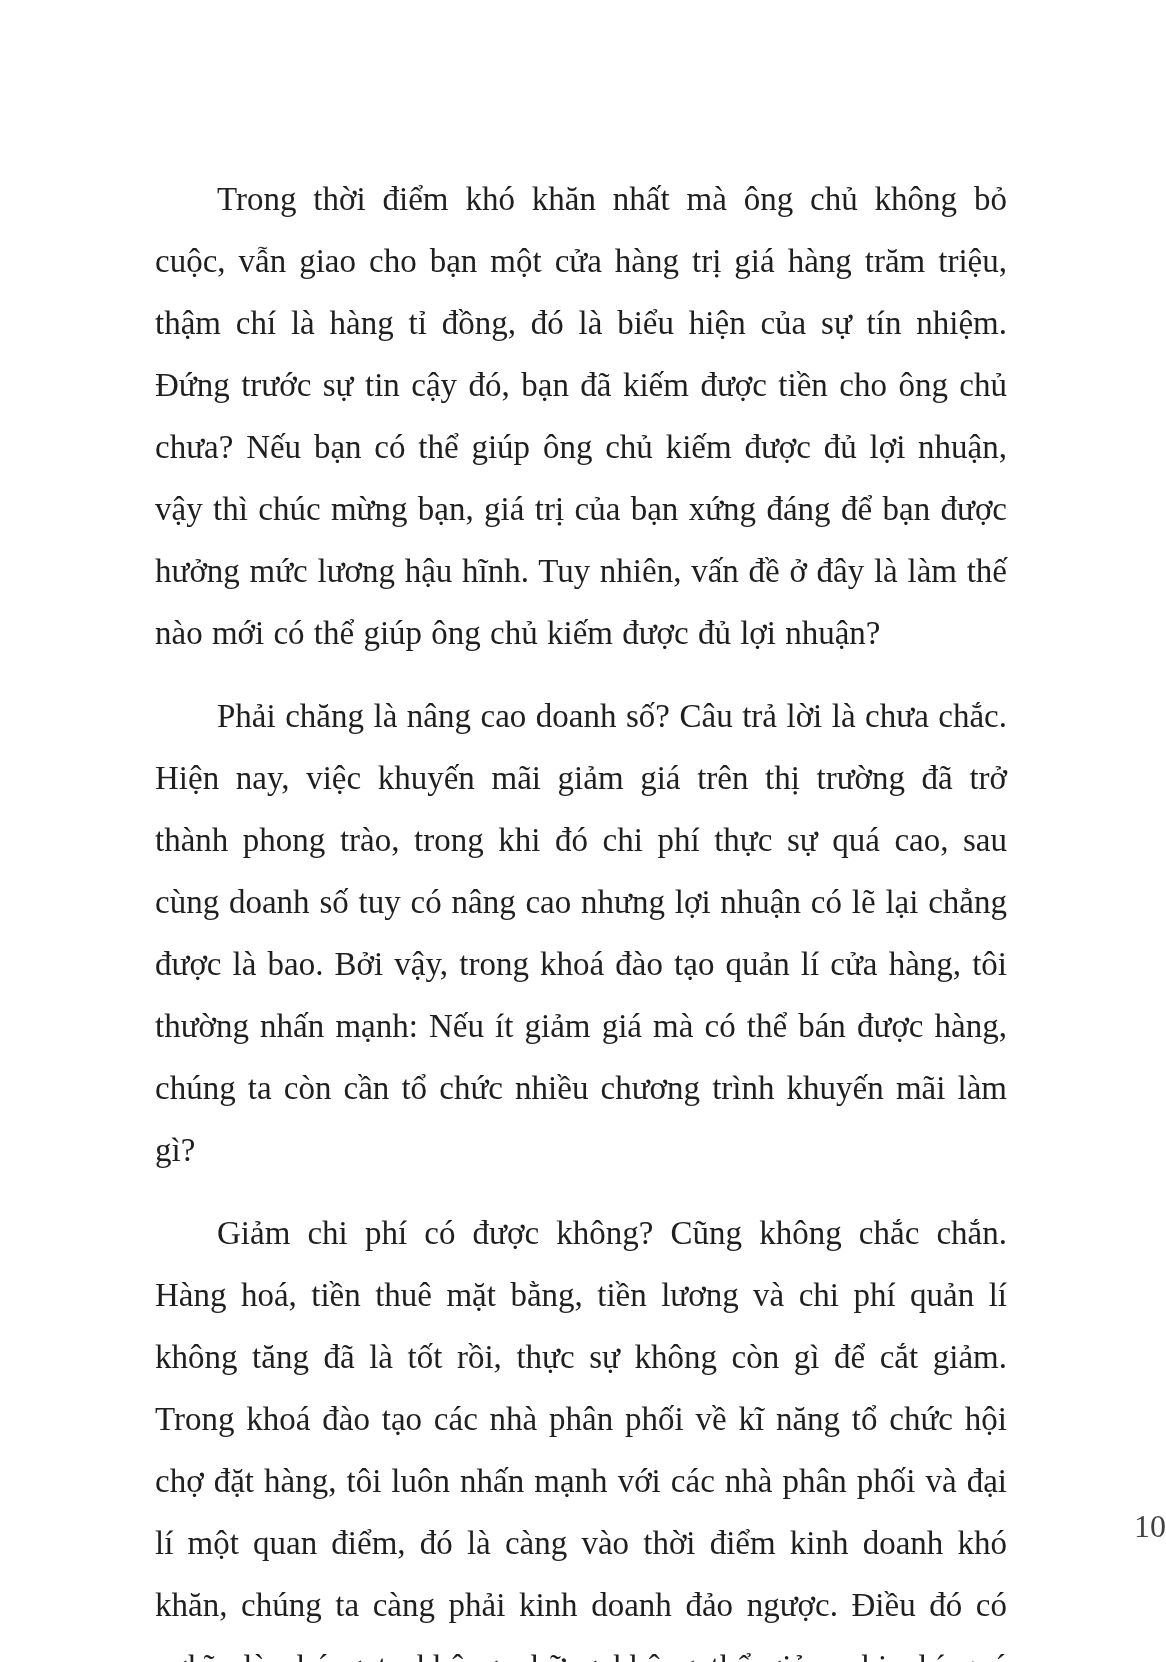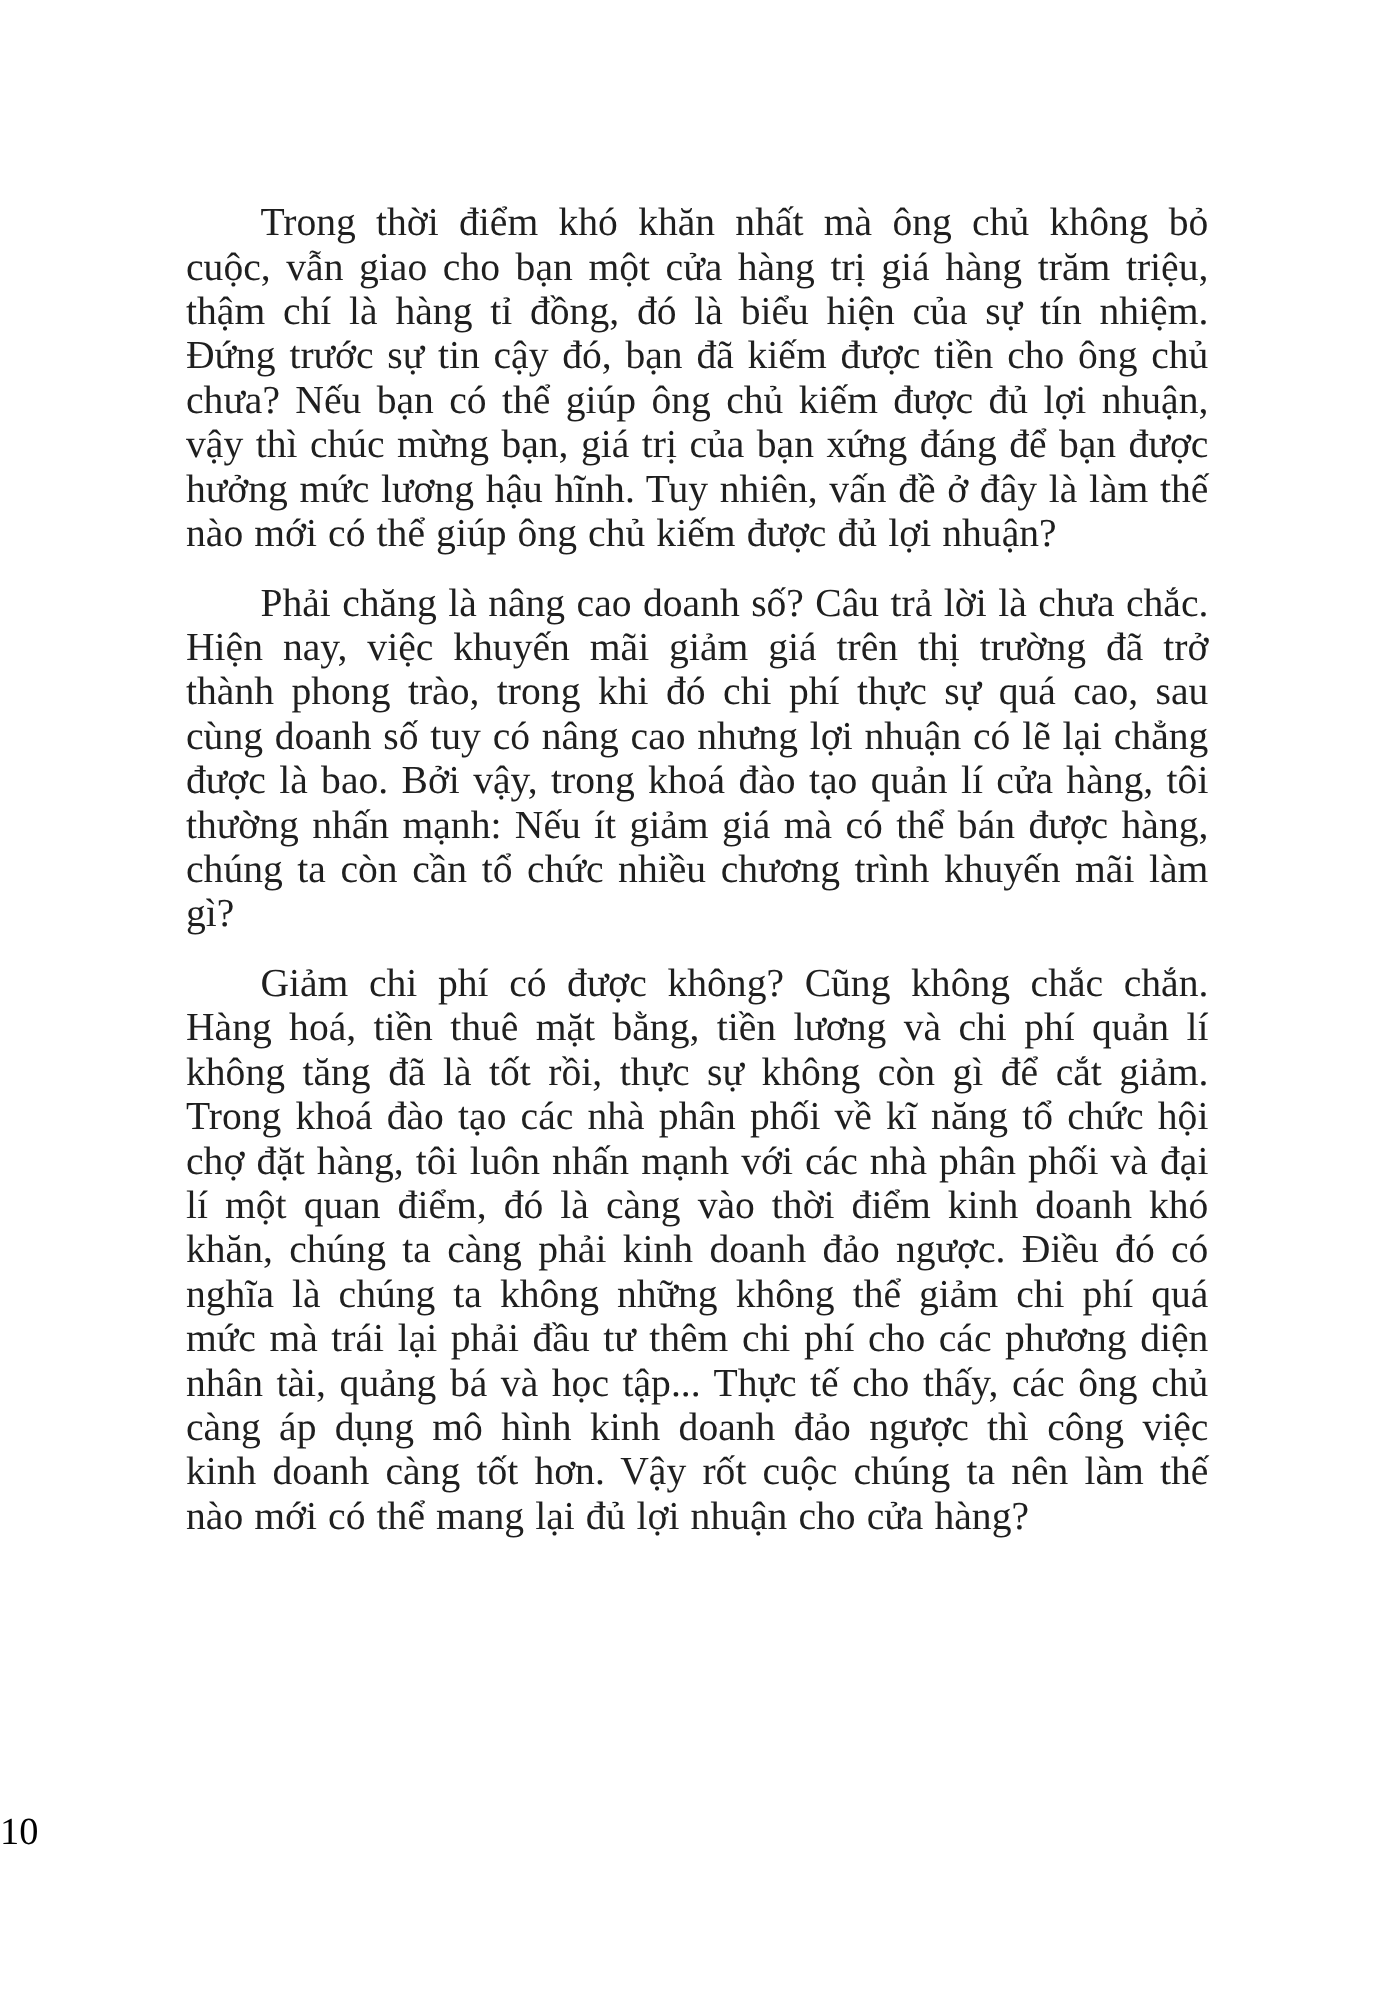--- a/index.html
+++ b/index.html
@@ -35,33 +35,33 @@
   .body-text {
     position: absolute;
     left: 155px;
     top: 168px;
     width: 852px;
     color: #1f1f1f;
   }
   .body-text p {
     margin: 0 0 21px 0;
     font-size: 33px;
-    line-height: 37px;
+    line-height: 62px;
     text-align: justify;
     text-indent: 62px;
     word-spacing: 1px;
   }
   .page-number {
     position: absolute;
     left: 0;
     top: 1508px;
     width: 100%;
-    text-align: left;
+    text-align: right;
     font-size: 32px;
-    color: #000000;
+    color: #404040;
   }
 </style>
 </head>
 <body>
 
 <div class="book-page">
 
 
   <div class="body-text">
     <p>Trong thời điểm khó khăn nhất mà ông chủ không bỏ cuộc, vẫn giao cho bạn một cửa hàng trị giá hàng trăm triệu, thậm chí là hàng tỉ đồng, đó là biểu hiện của sự tín nhiệm. Đứng trước sự tin cậy đó, bạn đã kiếm được tiền cho ông chủ chưa? Nếu bạn có thể giúp ông chủ kiếm được đủ lợi nhuận, vậy thì chúc mừng bạn, giá trị của bạn xứng đáng để bạn được hưởng mức lương hậu hĩnh. Tuy nhiên, vấn đề ở đây là làm thế nào mới có thể giúp ông chủ kiếm được đủ lợi nhuận?</p>

